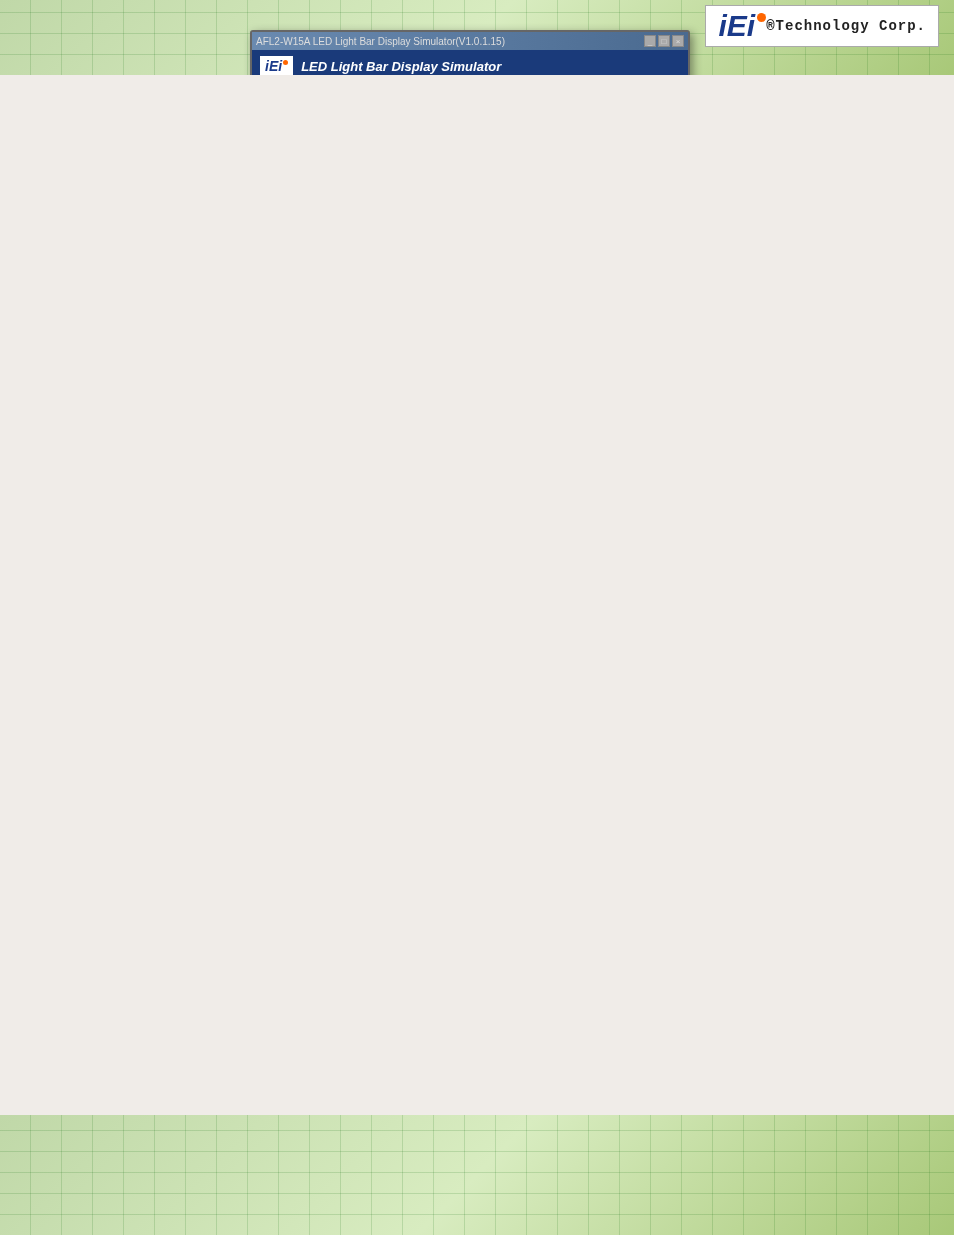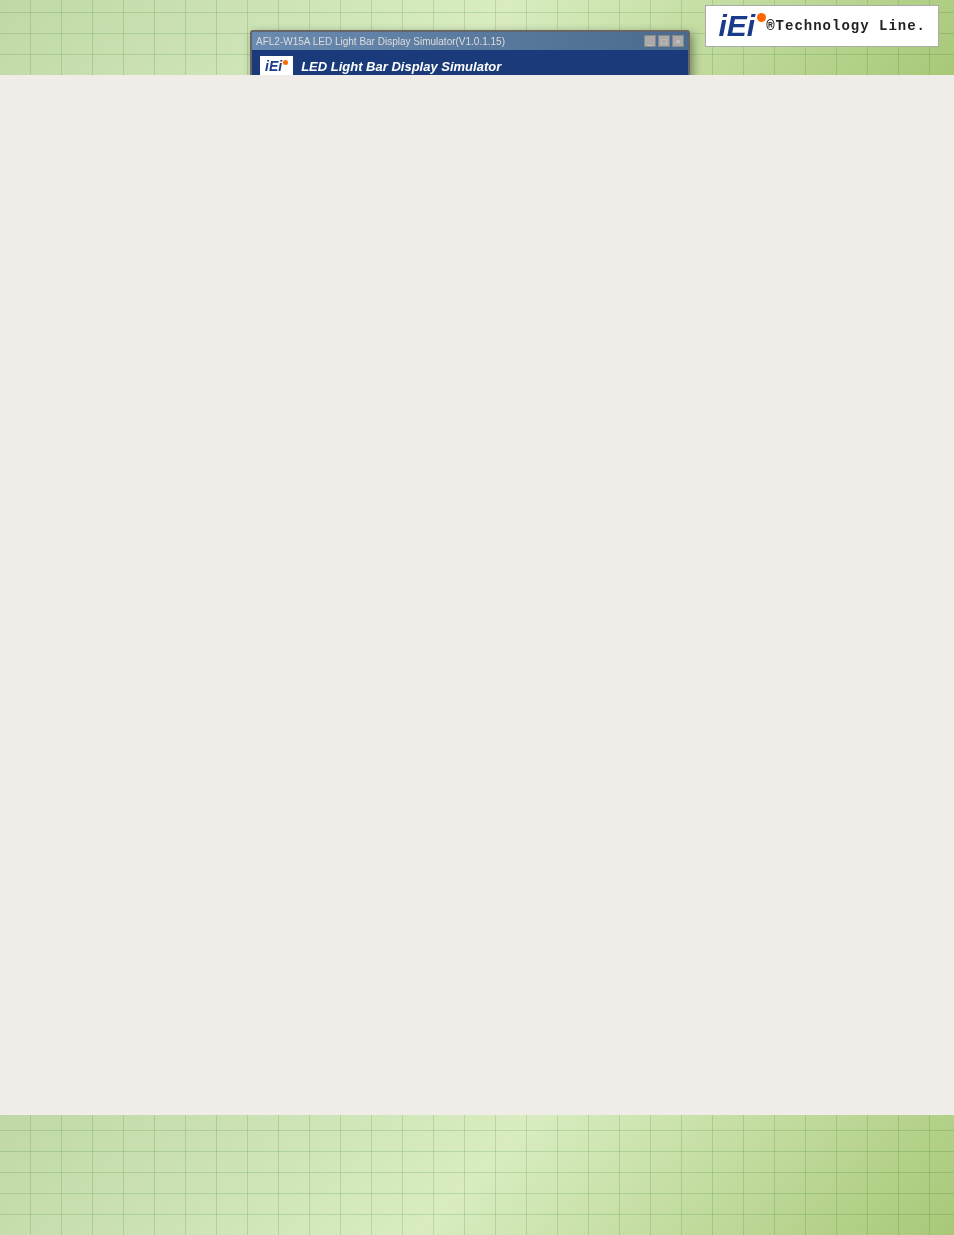--- a/index.html
+++ b/index.html
@@ -457,21 +457,21 @@
   </style>
 </head>
 <body>
 
 <div class="circuit-top">
   <div class="header-logo-container">
     <div style="display:flex;align-items:center">
       <span class="iei-text">iEi</span>
       <div class="iei-dot"></div>
     </div>
-    <span class="tech-text">®Technology Line.</span>
+    <span class="tech-text">®Technology Corp.</span>
   </div>
 </div>
 
 <div class="content-bg"></div>
 
 <div class="sim-window sim-window-1">
 
   <div class="sim-title-bar">
     <span>AFL2-W15A LED Light Bar Display Simulator(V1.0.1.15)</span>
     <div class="sim-title-buttons">

